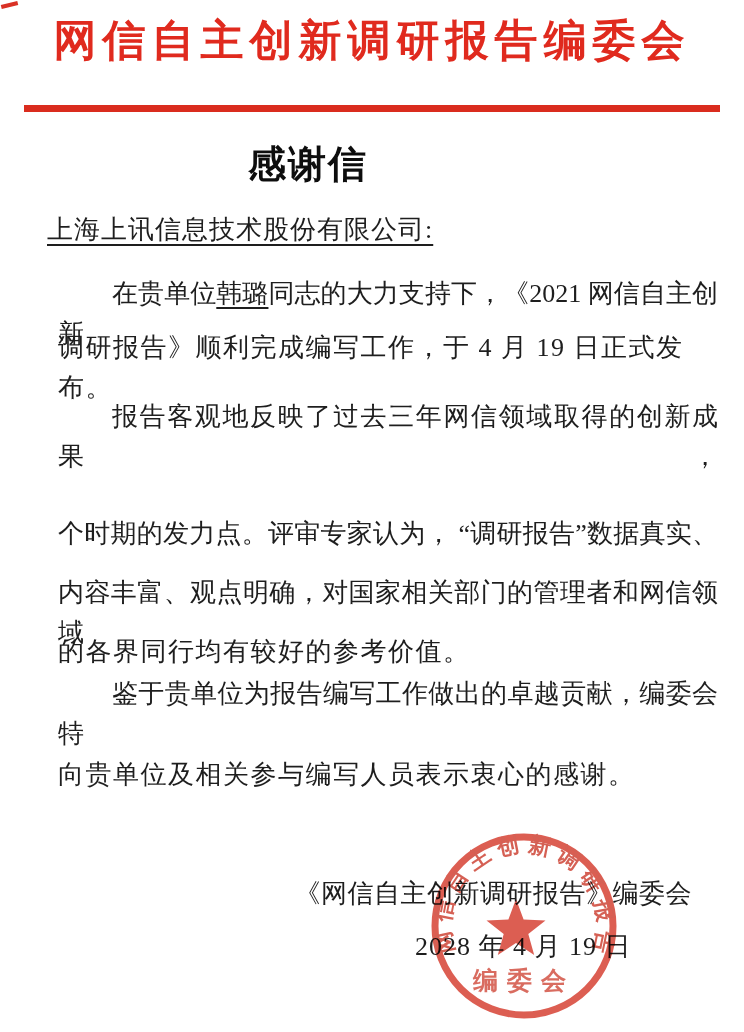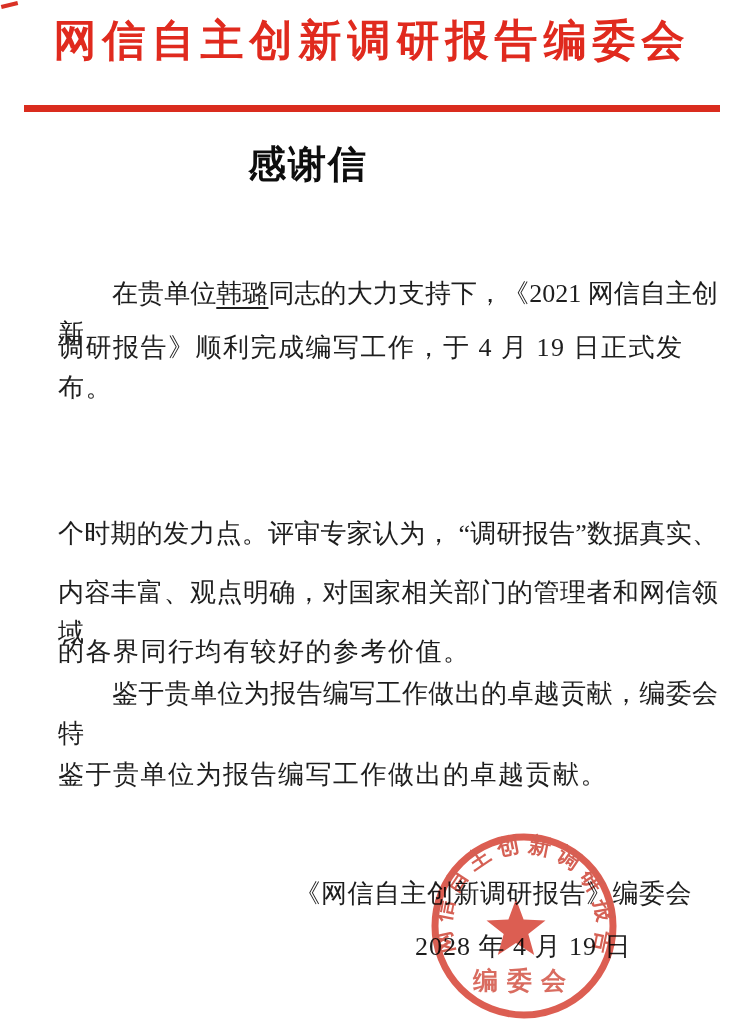--- a/index.html
+++ b/index.html
@@ -80,30 +80,32 @@
 <div class="page">
 
   <div class="corner-mark"></div>
 
   <div class="org-name">网信自主创新调研报告编委会</div>
 
   <div class="red-rule"></div>
 
   <div class="letter-title">感谢信</div>
 
+  <div class="salutation">上海上讯信息技术股份有限公司:</div>
 
   <div class="bline just indent" style="top:274px;"><span>在贵单位</span><span class="uname">韩璐</span><span>同志的大力支持下，《2021 网信自主创新</span></div>
   <div class="bline last" style="top:328px;">调研报告》顺利完成编写工作，于 4 月 19 日正式发布。</div>
 
+  <div class="bline just indent" style="top:397px;">报告客观地反映了过去三年网信领域取得的创新成果，</div>
   <div class="bline just" style="top:514px;">个时期的发力点。评审专家认为， “调研报告”数据真实、</div>
   <div class="bline just" style="top:573px;">内容丰富、观点明确，对国家相关部门的管理者和网信领域</div>
   <div class="bline last" style="top:632px;">的各界同行均有较好的参考价值。</div>
 
   <div class="bline just indent" style="top:674px;">鉴于贵单位为报告编写工作做出的卓越贡献，编委会特</div>
-  <div class="bline last" style="top:755px;">鉴于贵单位为报告编写工作做出的卓越贡献。</div>
+  <div class="bline last" style="top:755px;">向贵单位及相关参与编写人员表示衷心的感谢。</div>
 
   <div class="signature">《网信自主创新调研报告》编委会</div>
   <div class="date">2028 年 4 月 19 日</div>
 
   <svg class="seal" viewBox="0 0 196 196">
     <defs>
       <path id="arcPath" d="M 28.5 123.3 A 74 74 0 1 1 167.5 123.3" fill="none"></path>
     </defs>
     <circle cx="98" cy="98" r="89" fill="none" stroke="#d8473a" stroke-width="7"></circle>
     <polygon points="90,71 97.6,91.6 119.5,92.4 102.3,106.0 108.2,127.1 90,114.9 71.8,127.1 77.7,106.0 60.5,92.4 82.4,91.6" fill="#d8473a"></polygon>

